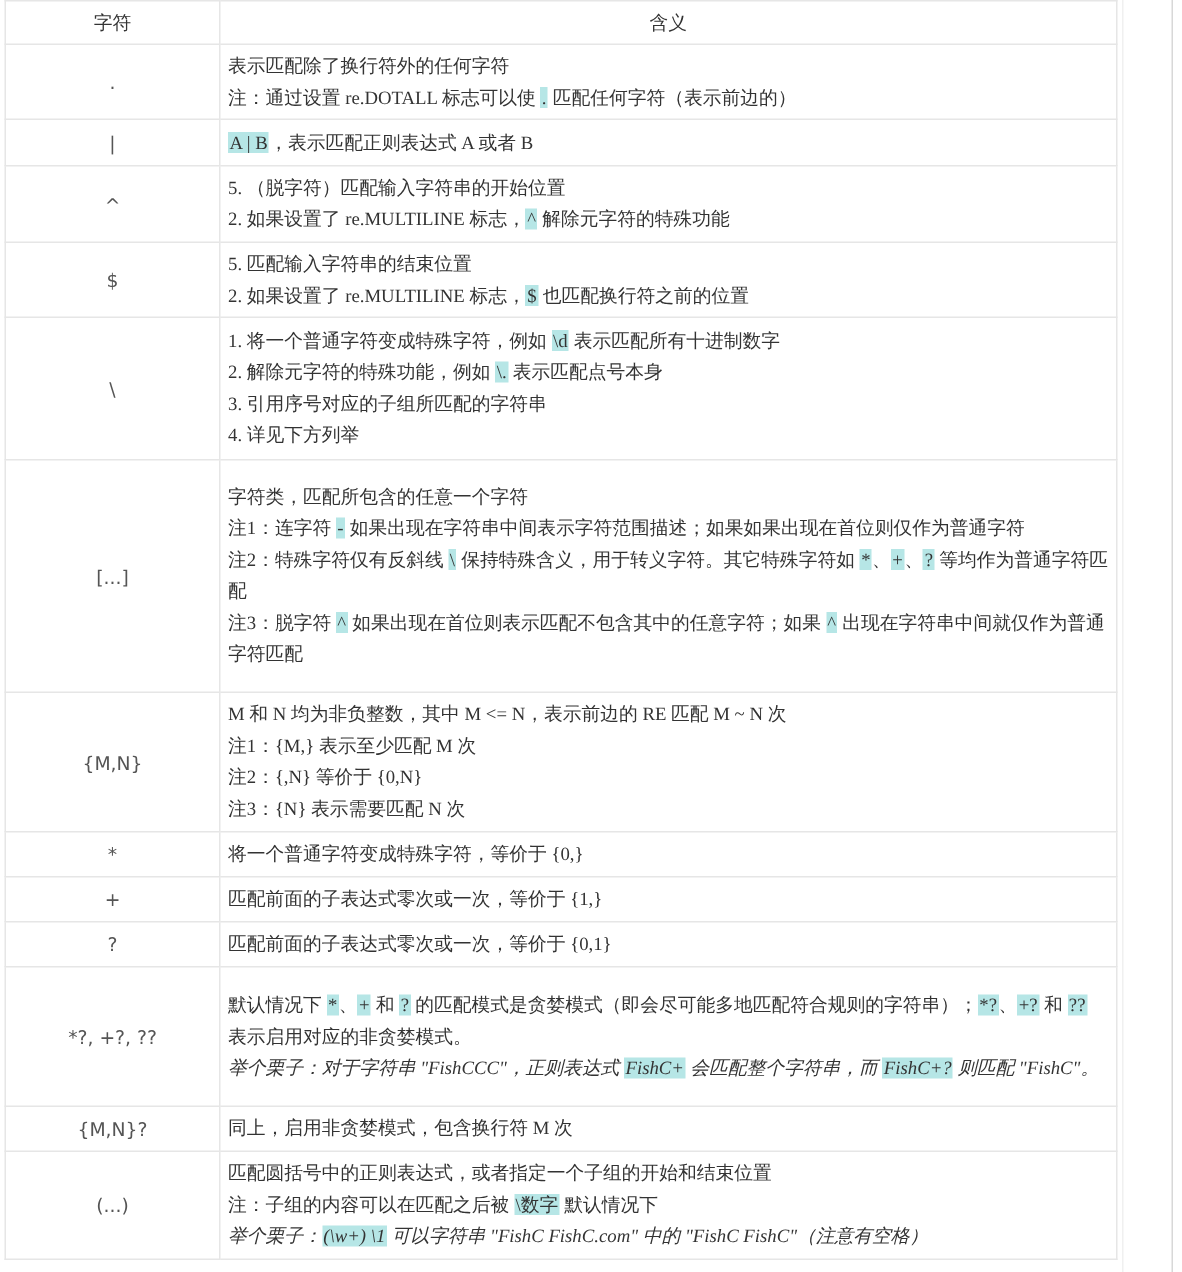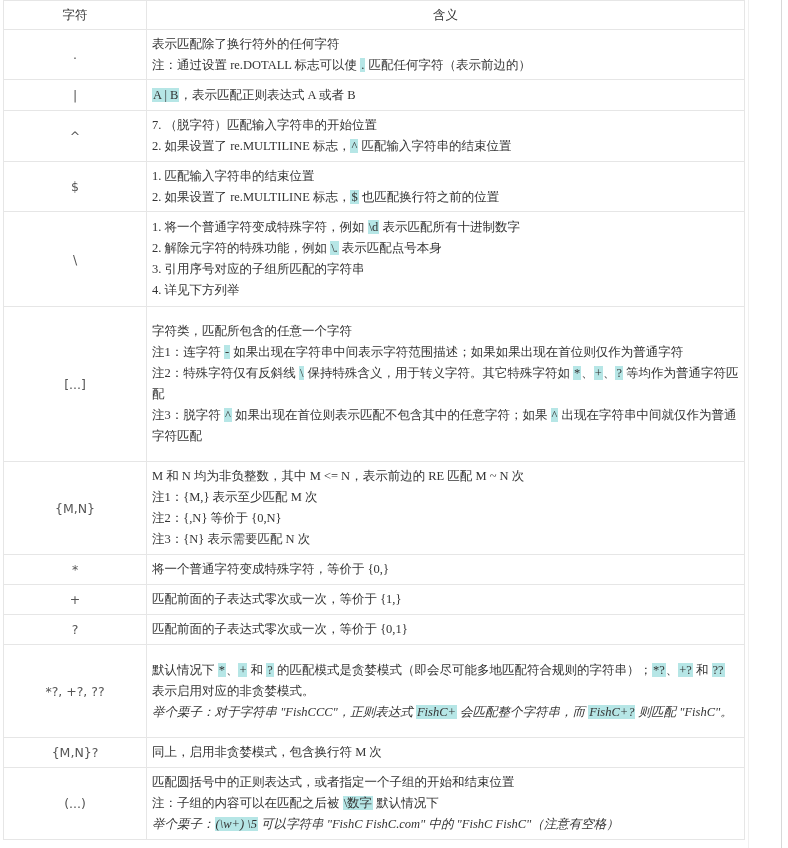--- a/index.html
+++ b/index.html
@@ -44,28 +44,28 @@
       </tr>
       <tr style="height: 31px;">
         <td class="sym">|</td>
         <td class="desc">
           <span class="line"><span class="hl ">A | B</span><span class="">，表示匹配正则表达式 A 或者 B</span></span>
         </td>
       </tr>
       <tr style="height: 51px;">
         <td class="sym">^</td>
         <td class="desc">
-          <span class="line"><span class="">7. （脱字符）匹配输入字符串的开始位置</span></span>
-          <span class="line"><span class="">2. 如果设置了 re.MULTILINE 标志，</span><span class="hl ">^</span><span class=""> 匹配输入字符串的结束位置</span></span>
+          <span class="line"><span class="">5. （脱字符）匹配输入字符串的开始位置</span></span>
+          <span class="line"><span class="">2. 如果设置了 re.MULTILINE 标志，</span><span class="hl ">^</span><span class=""> 解除元字符的特殊功能</span></span>
         </td>
       </tr>
       <tr style="height: 50px;">
         <td class="sym">$</td>
         <td class="desc">
-          <span class="line"><span class="">1. 匹配输入字符串的结束位置</span></span>
+          <span class="line"><span class="">5. 匹配输入字符串的结束位置</span></span>
           <span class="line"><span class="">2. 如果设置了 re.MULTILINE 标志，</span><span class="hl ">$</span><span class=""> 也匹配换行符之前的位置</span></span>
         </td>
       </tr>
       <tr style="height: 95px;">
         <td class="sym">\</td>
         <td class="desc">
           <span class="line"><span class="">1. 将一个普通字符变成特殊字符，例如 </span><span class="hl ">\d</span><span class=""> 表示匹配所有十进制数字</span></span>
           <span class="line"><span class="">2. 解除元字符的特殊功能，例如 </span><span class="hl ">\.</span><span class=""> 表示匹配点号本身</span></span>
           <span class="line"><span class="">3. 引用序号对应的子组所匹配的字符串</span></span>
           <span class="line"><span class="">4. 详见下方列举</span></span>
@@ -118,17 +118,17 @@
         <td class="sym">{M,N}?</td>
         <td class="desc">
           <span class="line"><span class="">同上，启用非贪婪模式，包含换行符 M 次</span></span>
         </td>
       </tr>
       <tr style="height: 72px;">
         <td class="sym">(...)</td>
         <td class="desc">
           <span class="line"><span class="">匹配圆括号中的正则表达式，或者指定一个子组的开始和结束位置</span></span>
           <span class="line"><span class="">注：子组的内容可以在匹配之后被 </span><span class="hl ">\数字</span><span class=""> 默认情况下</span></span>
-          <span class="line"><span class="ex">举个栗子：</span><span class="hl ex">(\w+) \5</span><span class="ex"> 可以字符串 "FishC FishC.com" 中的 "FishC FishC"（注意有空格）</span></span>
+          <span class="line"><span class="ex">举个栗子：</span><span class="hl ex">(\w+) \1</span><span class="ex"> 可以字符串 "FishC FishC.com" 中的 "FishC FishC"（注意有空格）</span></span>
         </td>
       </tr>
     </tbody>
 </table>
 
 </body></html>

